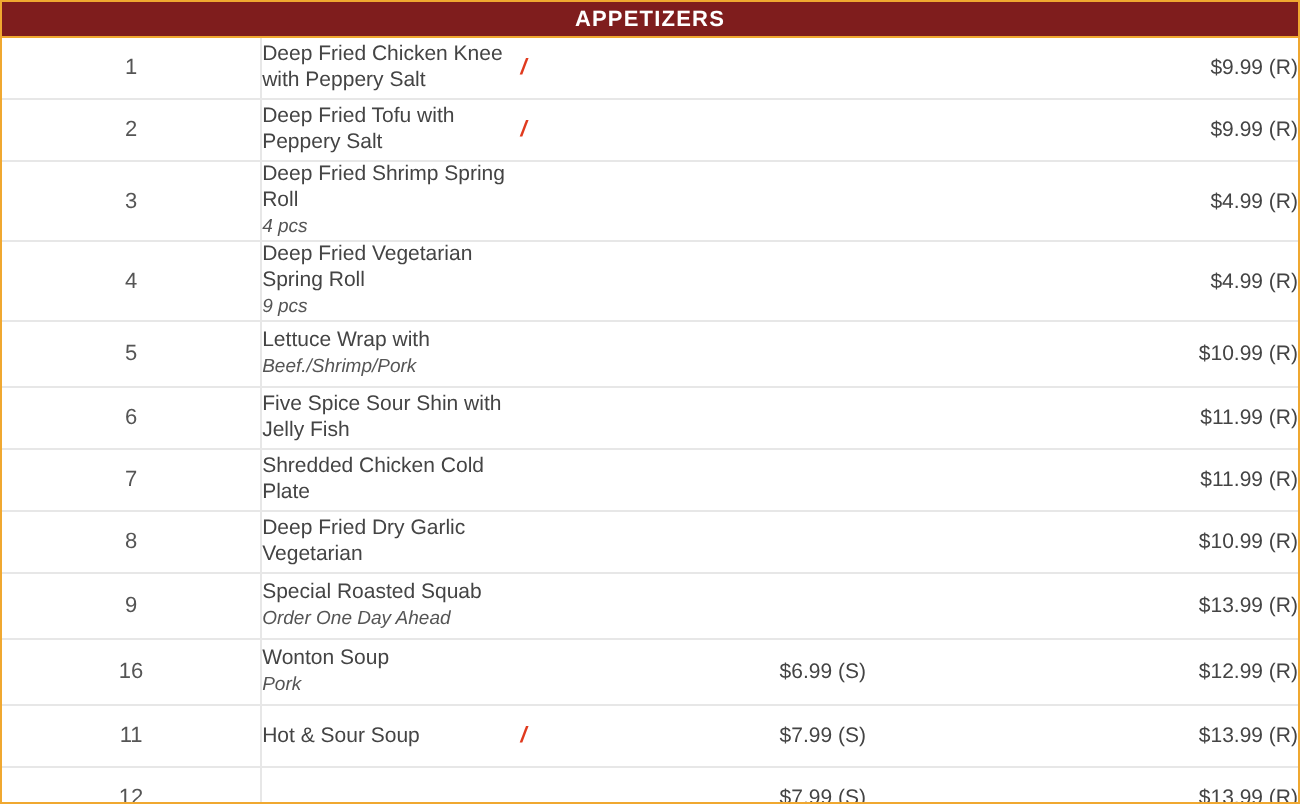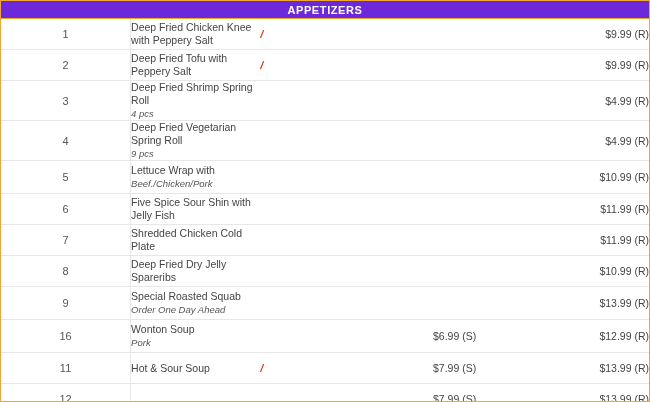--- a/index.html
+++ b/index.html
@@ -49,21 +49,21 @@
     table-layout: fixed;
     position: relative;
     z-index: 10;
   }
   table.menu td {
     border-bottom: 1px solid #e7e7e7;
     padding: 0;
     vertical-align: middle;
   }
   tr.section td {
-    background: #6d28d9;
+    background: #7f1d1d;
     color: #ffffff;
     text-align: center;
     font-weight: bold;
     font-size: 11px;
     letter-spacing: 0.6px;
     height: 17px;
     border-bottom: 1px solid #f0a830;
     padding: 0;
   }
   td.num {
@@ -91,21 +91,21 @@
     width: 120px;
     color: #e03a1e;
     font-style: italic;
     font-weight: bold;
     font-size: 11px;
     text-align: left;
     padding-left: 2px;
   }
   td.price-s {
     width: 110px;
-    text-align: center;
+    text-align: left;
     padding-right: 14px;
     color: #444444;
     font-size: 10.5px;
   }
   td.price-r {
     width: 112px;
     text-align: right;
     padding-right: 10px;
     color: #444444;
     font-size: 10.5px;
@@ -153,21 +153,21 @@
       <tr class="row2">
         <td class="num">4</td>
         <td class="name"><span>Deep Fried Vegetarian Spring Roll</span><span class="sub">9 pcs</span></td>
         <td class="spicy"></td>
         <td class="price-s"></td>
         <td class="price-r">$4.99 (R)</td>
       </tr>
 
       <tr class="row2">
         <td class="num">5</td>
-        <td class="name"><span>Lettuce Wrap with</span><span class="sub">Beef./Chicken/Pork</span></td>
+        <td class="name"><span>Lettuce Wrap with</span><span class="sub">Beef./Shrimp/Pork</span></td>
         <td class="spicy"></td>
         <td class="price-s"></td>
         <td class="price-r">$10.99 (R)</td>
       </tr>
 
       <tr class="row1">
         <td class="num">6</td>
         <td class="name"><span>Five Spice Sour Shin with Jelly Fish</span></td>
         <td class="spicy"></td>
         <td class="price-s"></td>
@@ -177,21 +177,21 @@
       <tr class="row1">
         <td class="num">7</td>
         <td class="name"><span>Shredded Chicken Cold Plate</span></td>
         <td class="spicy"></td>
         <td class="price-s"></td>
         <td class="price-r">$11.99 (R)</td>
       </tr>
 
       <tr class="row1">
         <td class="num">8</td>
-        <td class="name"><span>Deep Fried Dry Jelly Spareribs</span></td>
+        <td class="name"><span>Deep Fried Dry Garlic Vegetarian</span></td>
         <td class="spicy"></td>
         <td class="price-s"></td>
         <td class="price-r">$10.99 (R)</td>
       </tr>
 
       <tr class="row2">
         <td class="num">9</td>
         <td class="name"><span>Special Roasted Squab</span><span class="sub">Order One Day Ahead</span></td>
         <td class="spicy"></td>
         <td class="price-s"></td>

